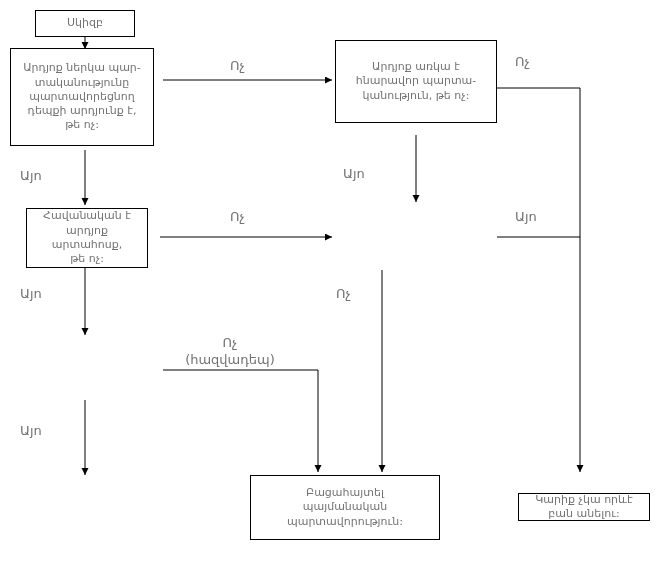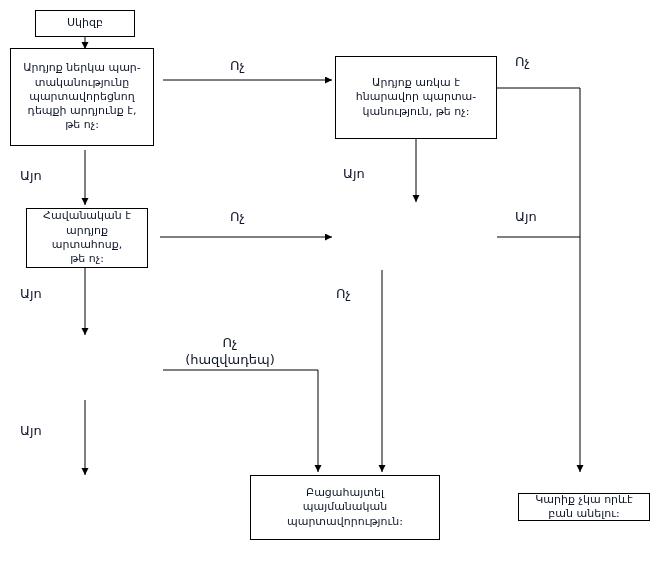--- a/index.html
+++ b/index.html
@@ -2,21 +2,21 @@
 <html><head>
 <meta charset="utf-8">
 <style>
   html, body { margin: 0; padding: 0; background: #ffffff; }
   .canvas {
     position: relative;
     width: 661px;
     height: 567px;
     background: #ffffff;
     font-family: "DejaVu Sans", sans-serif;
-    color: #0f172a;
+    color: #737373;
     overflow: hidden;
   }
   .edges {
     position: absolute;
     left: 0; top: 0;
     width: 661px; height: 567px;
   }
   .node {
     position: absolute;
     box-sizing: border-box;
@@ -75,21 +75,21 @@
   </svg>
 
   <div class="node" style="left:35px;  top:10px;  width:100px; height:27px;">Սկիզբ</div>
 
   <div class="node" style="left:10px;  top:48px;  width:144px; height:98px;">Արդյոք ներկա պար-
 տականությունը
 պարտավորեցնող
 դեպքի արդյունք է,
 թե ոչ:</div>
 
-  <div class="node" style="left:335px; top:56px;  width:162px; height:83px;">Արդյոք առկա է
+  <div class="node" style="left:335px; top:40px;  width:162px; height:83px;">Արդյոք առկա է
 հնարավոր պարտա-
 կանություն, թե ոչ:</div>
 
   <div class="node" style="left:26px;  top:208px; width:122px; height:60px;text-align:center;">Հավանական է
 արդյոք արտահոսք,
 թե ոչ:</div>
 
 
 
 

